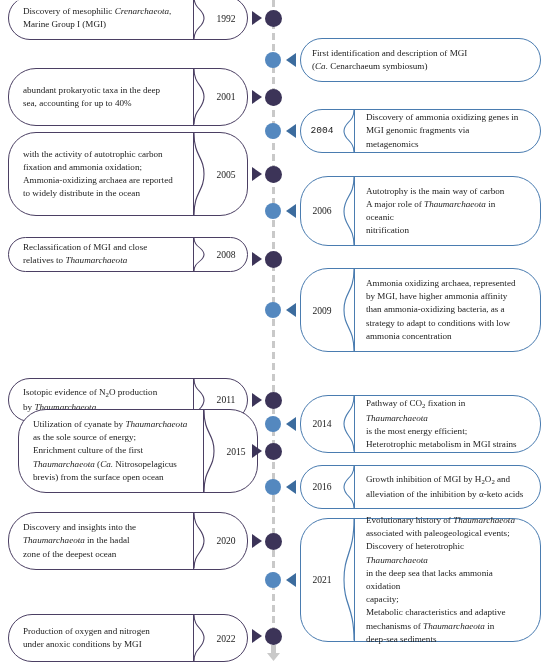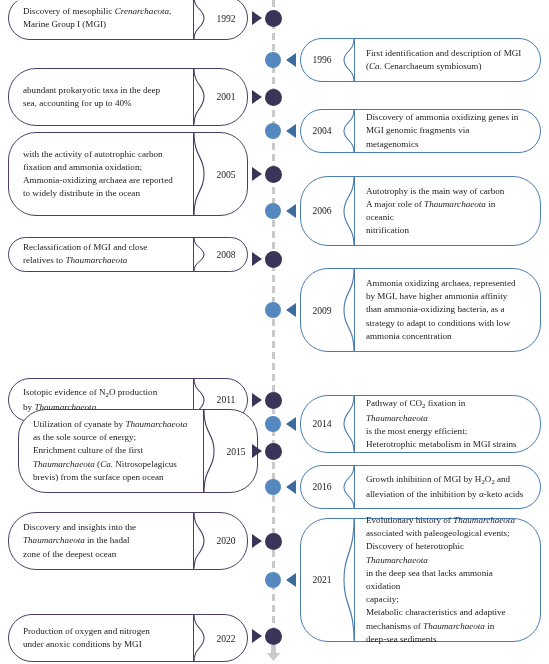--- a/index.html
+++ b/index.html
@@ -140,43 +140,38 @@
           <div><span>Discovery of mesophilic </span><span class="line-emph">Crenarchaeota</span><span>,</span></div>
           <div><span>Marine Group I (MGI)</span></div>
         </div>
         <div class="card-year" style="margin-left: 12px;">1992<div class="divider">
             <svg viewBox="0 0 12 56" preserveAspectRatio="none">
               <path d="M1,0 C1,16 11,16 11,28 C11,40 1,40 1,56" fill="none" stroke="#4b3f63" stroke-width="1.1"></path>
             </svg>
           </div><div style="position: absolute; top: 0px; bottom: 0px; width: 1px; background: rgb(75, 63, 99); left: -12px;"></div></div>
       </div>
       <div class="card right" style="top: 37.8px; height: 44.4px; left: 300px; width: 241px;">
-        <div class="card-year" style="margin-right: 12px;">1996<div class="divider">
-            <svg viewBox="0 0 12 56" preserveAspectRatio="none">
-              <path d="M11,0 C11,16 1,16 1,28 C1,40 11,40 11,56" fill="none" stroke="#4a7cb0" stroke-width="1.1"></path>
-            </svg>
-          </div><div style="position: absolute; top: 0px; bottom: 0px; width: 1px; background: rgb(74, 124, 176); right: -12px;"></div></div>
         <div class="card-text">
           <div><span>First identification and description of MGI</span></div>
           <div><span>(</span><span class="line-emph">Ca.</span><span> Cenarchaeum symbiosum)</span></div>
         </div>
       </div>
       <div class="card left" style="top: 68.2px; height: 57.6px; left: 8px; width: 240px;">
         <div class="card-text">
           <div><span>abundant prokaryotic taxa in the deep</span></div>
           <div><span>sea, accounting for up to 40%</span></div>
         </div>
         <div class="card-year" style="margin-left: 12px;">2001<div class="divider">
             <svg viewBox="0 0 12 56" preserveAspectRatio="none">
               <path d="M1,0 C1,16 11,16 11,28 C11,40 1,40 1,56" fill="none" stroke="#4b3f63" stroke-width="1.1"></path>
             </svg>
           </div><div style="position: absolute; top: 0px; bottom: 0px; width: 1px; background: rgb(75, 63, 99); left: -12px;"></div></div>
       </div>
       <div class="card right" style="top: 108.8px; height: 44.4px; left: 300px; width: 241px;">
-        <div class="card-year" style="margin-right: 12px;">2004<div class="divider">
+        <div class="card-year" style="margin-right: 12px; font-family: Liberation Mono, monospace;">2004<div class="divider">
             <svg viewBox="0 0 12 56" preserveAspectRatio="none">
               <path d="M11,0 C11,16 1,16 1,28 C1,40 11,40 11,56" fill="none" stroke="#4a7cb0" stroke-width="1.1"></path>
             </svg>
           </div><div style="position: absolute; top: 0px; bottom: 0px; width: 1px; background: rgb(74, 124, 176); right: -12px;"></div></div>
         <div class="card-text">
           <div><span>Discovery of ammonia oxidizing genes in</span></div>
           <div><span>MGI genomic fragments via metagenomics</span></div>
         </div>
       </div>
       <div class="card left" style="top: 132px; height: 84px; left: 8px; width: 240px;">

